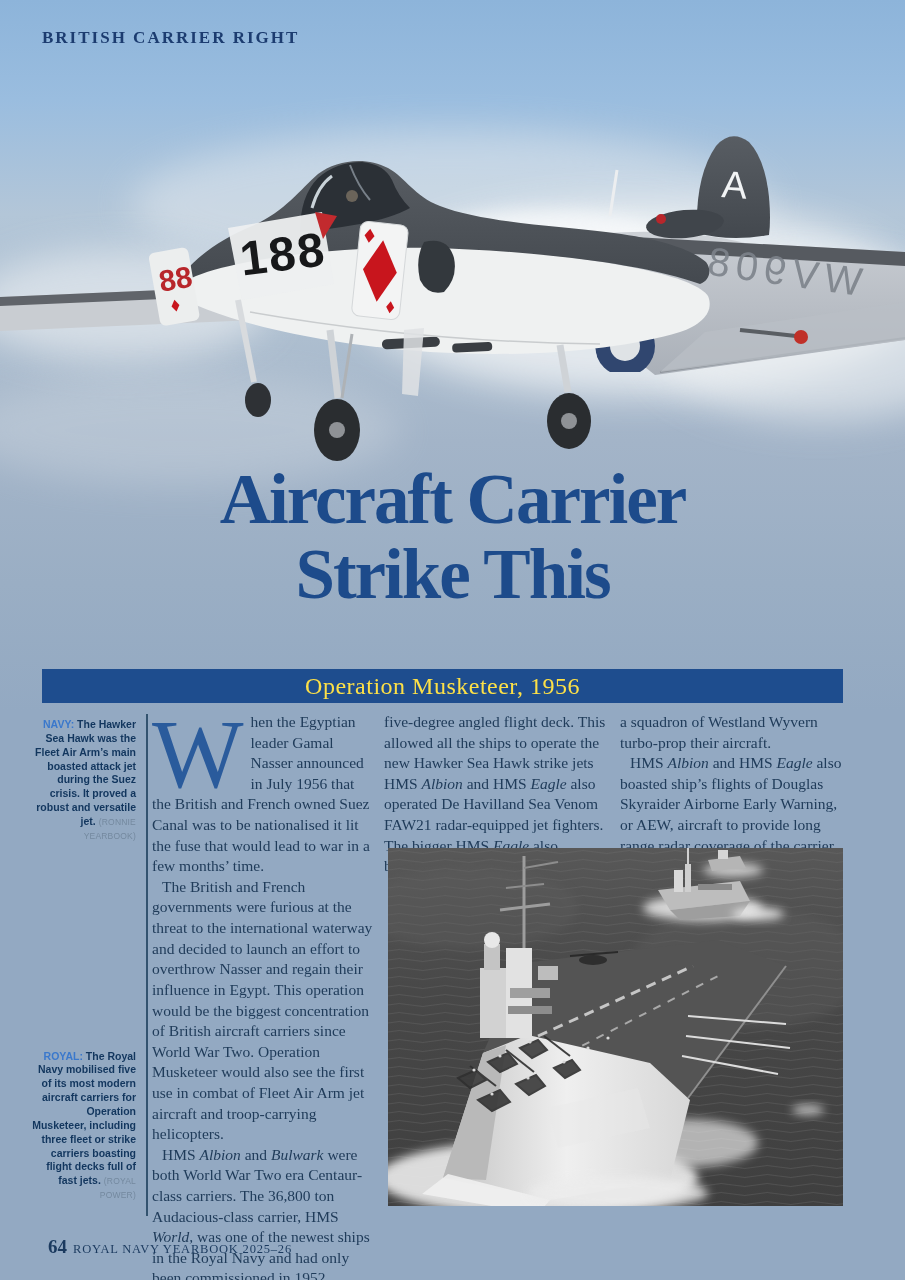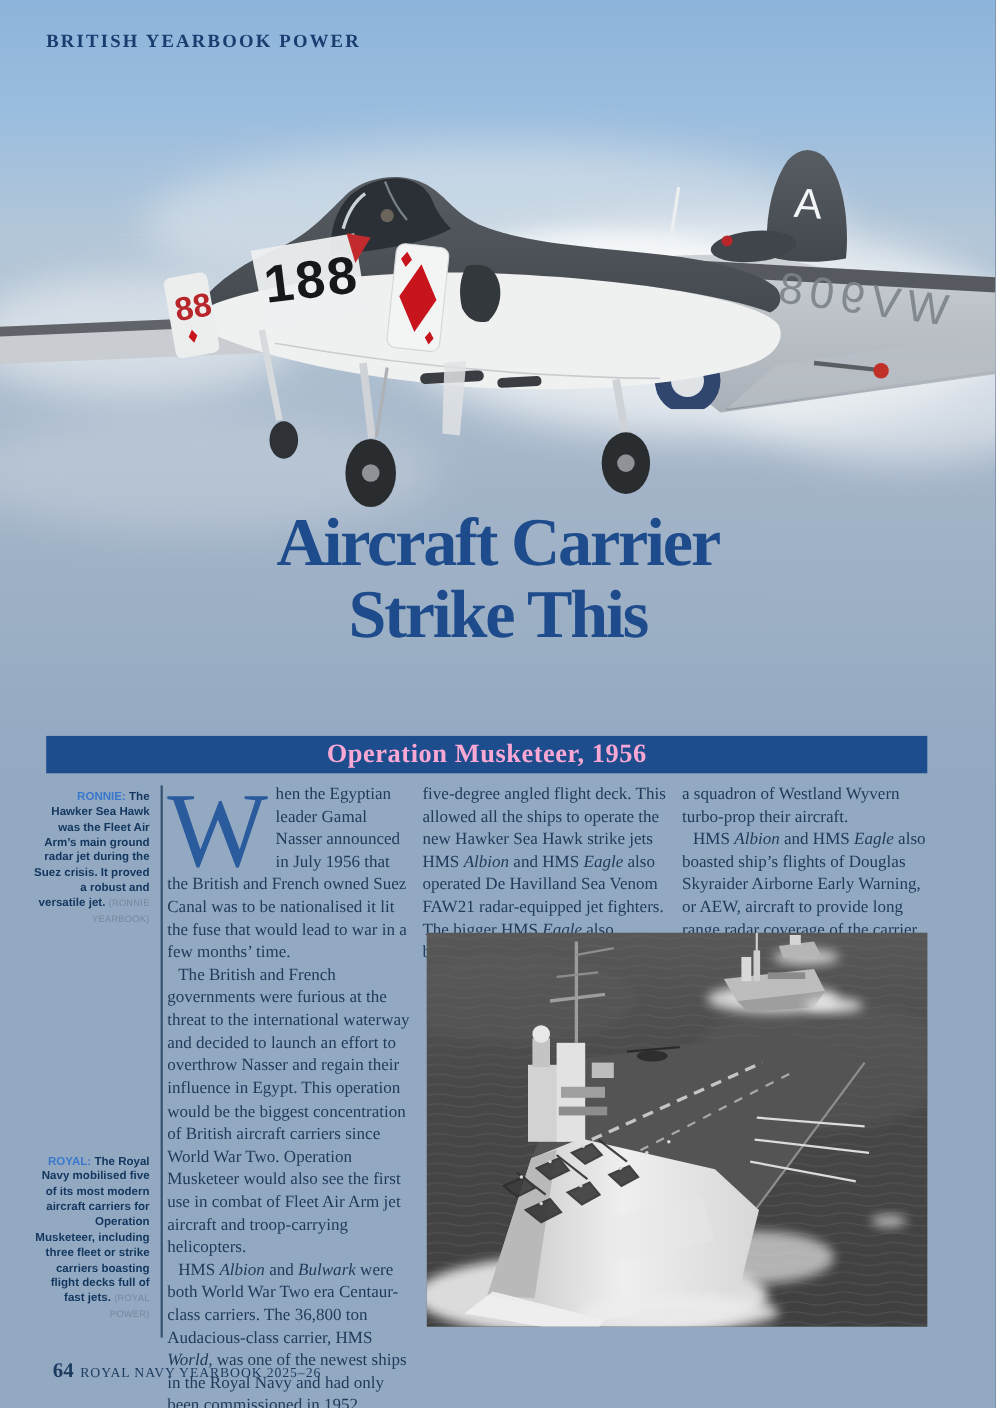--- a/index.html
+++ b/index.html
@@ -17,31 +17,31 @@
     position:absolute;left:42px;top:28px;
     font-family:"Liberation Serif",serif;
     font-weight:bold;font-size:17px;letter-spacing:2px;
     color:#1c3c70;
   }
   
   .title{
     position:absolute;left:0;top:462px;width:905px;
     text-align:center;color:#1d4b8b;
     font-family:"Liberation Serif",serif;
-    font-weight:bold;font-size:62px;line-height:1.05;
+    font-weight:bold;font-size:71px;line-height:1.05;
     letter-spacing:-2px;
   }
   .banner{
     position:absolute;left:42px;top:669px;width:801px;height:34px;
     background:#1e4d8e;
     display:flex;align-items:center;justify-content:center;
   }
   .banner span{
-    color:#f9a8d4;font-family:"Liberation Serif",serif;
-    font-size:24px;letter-spacing:.5px;font-weight:bold;
+    color:#fde047;font-family:"Liberation Serif",serif;
+    font-size:24px;letter-spacing:.5px;
   }
   
   .divider{
     position:absolute;left:146px;top:714px;width:2px;height:502px;
     background:#33536f;
   }
   .sidebar{
     position:absolute;left:30px;top:714px;width:111px;height:500px;
   }
   .caption{
@@ -218,34 +218,34 @@
         <ellipse cx="569" cy="421" rx="22" ry="28" fill="#2a2d30"></ellipse>
         <circle cx="569" cy="421" r="8" fill="#8f9296"></circle>
         <polygon points="404,330 424,328 418,396 402,394" fill="#dfe2e4" opacity=".85"></polygon>
       </g>
 
       <line x1="740" y1="330" x2="796" y2="336" stroke="#5a5e63" stroke-width="4"></line>
       <circle cx="801" cy="337" r="7" fill="#c03028"></circle>
     </g>
   </svg>
 
-  <div class="kicker">BRITISH YEARBOOK POWER</div>
+  <div class="kicker">BRITISH CARRIER RIGHT</div>
 
   <div class="title">
     <div>Aircraft Carrier</div>
     <div>Strike This</div>
   </div>
 
   <div class="banner">
     <span>Operation Musketeer, 1956</span>
   </div>
 
   <div class="sidebar">
     <div class="caption cap-above">
-      <span class="cap-label">RONNIE:</span><span> The Hawker Sea Hawk was the Fleet Air Arm’s main ground radar jet during the Suez crisis. It proved a robust and versatile jet. </span><span class="cap-credit">(RONNIE YEARBOOK)</span>
+      <span class="cap-label">NAVY:</span><span> The Hawker Sea Hawk was the Fleet Air Arm’s main boasted attack jet during the Suez crisis. It proved a robust and versatile jet. </span><span class="cap-credit">(RONNIE YEARBOOK)</span>
     </div>
     <div class="caption cap-right">
       <span class="cap-label">ROYAL:</span><span> The Royal Navy mobilised five of its most modern aircraft carriers for Operation Musketeer, including three fleet or strike carriers boasting flight decks full of fast jets. </span><span class="cap-credit">(ROYAL POWER)</span>
     </div>
   </div>
   <div class="divider"></div>
 
   <div class="col col-1">
       <p><span class="dropcap">W</span>hen the Egyptian leader Gamal Nasser announced in July 1956 that the British and French owned Suez Canal was to be nationalised it lit the fuse that would lead to war in a few months’ time.</p>
       <p class="indent">The British and French governments were furious at the threat to the international waterway and decided to launch an effort to overthrow Nasser and regain their influence in Egypt. This operation would be the biggest concentration of British aircraft carriers since World War Two. Operation Musketeer would also see the first use in combat of Fleet Air Arm jet aircraft and troop-carrying helicopters.</p>

